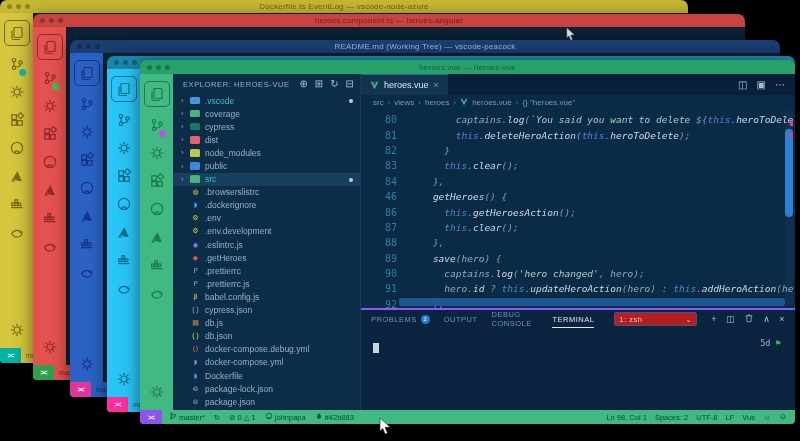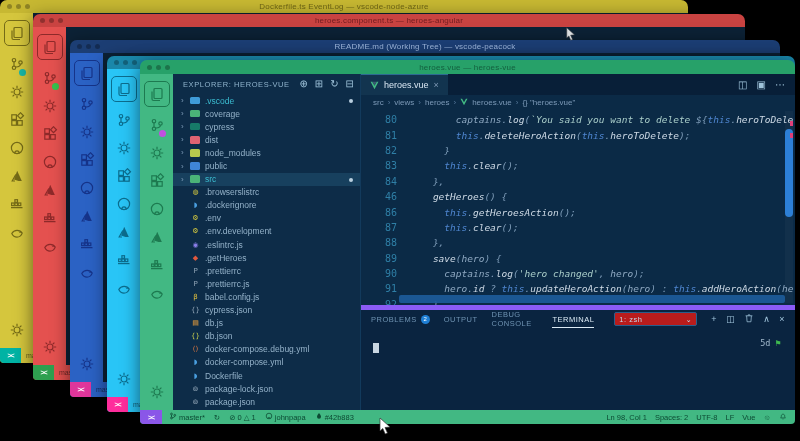--- a/index.html
+++ b/index.html
@@ -67,21 +67,21 @@
              font-size:9.5px;white-space:pre;}
   .ln{width:36px;flex:0 0 auto;text-align:right;padding-right:13px;color:#2f7fa6;font-style:normal;font-size:10px;}
   .cseg{font-style:italic;}
   .c-p{color:#7e9cb8;}  .c-v{color:#8fa9c2;}  .c-f{color:#cdd9e5;}
   .c-k{color:#4f86d0;}  .c-s{color:#a9cdc9;}
   .sel-strip{position:absolute;left:38px;right:10px;bottom:2px;height:8px;background:#1d5c9b;border-radius:2px;opacity:.9;}
   .scrollbar{position:absolute;top:2px;right:2px;width:8px;bottom:2px;background:rgba(255,255,255,.03);}
   .scroll-thumb{position:absolute;top:18px;left:0;width:8px;height:88px;background:#2d7fd6;border-radius:4px;}
   .ruler-mark{position:absolute;right:0;width:3px;height:5px;background:#e0407a;}
 
-  .panel{height:100px;flex:0 0 auto;border-top:5px solid #8b5cf6;background:#0a2440;display:flex;flex-direction:column;}
+  .panel{height:100px;flex:0 0 auto;border-top:2px solid #8b5cf6;background:#0a2440;display:flex;flex-direction:column;}
   .panel-tabs{height:18px;display:flex;align-items:center;gap:14px;padding:0 10px;font-size:7.5px;
               letter-spacing:.5px;color:#6f93b2;}
   .ptab{display:flex;align-items:center;gap:4px;height:100%;}
   .ptab.active{color:#dcebf5;box-shadow:inset 0 -1px 0 #dcebf5;}
   .pbadge{width:9px;height:9px;border-radius:50%;background:#1f7fd4;color:#fff;font-size:6px;
           display:flex;align-items:center;justify-content:center;letter-spacing:0;}
   .shell-select{width:112px;height:12px;background:#b91c1c;border:1px solid #2a5e8c;border-radius:2px;
                 display:flex;align-items:center;font-size:7.5px;color:#c5d8e8;padding:0 4px;justify-content:space-between;}
   .panel-actions{margin-left:auto;display:flex;align-items:center;gap:9px;color:#9fc3da;font-size:9px;}
   .panel-actions svg{width:10px;height:10px;}

